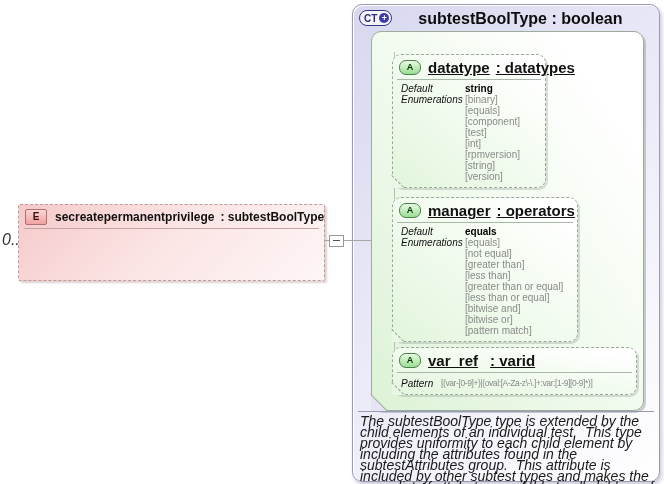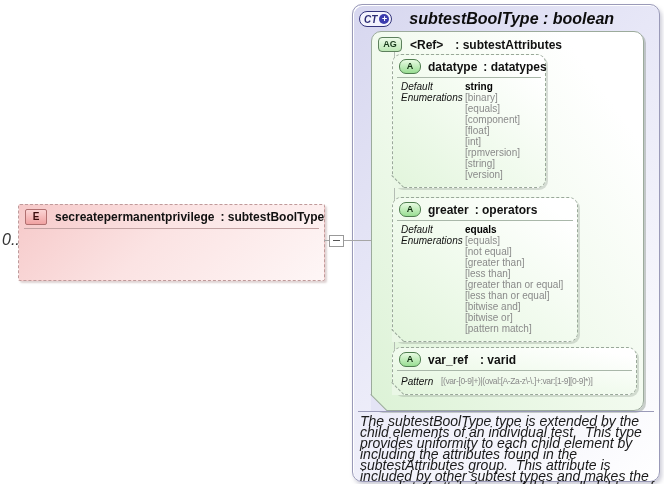--- a/index.html
+++ b/index.html
@@ -42,21 +42,21 @@
     border:1px solid #999;background:#fff;z-index:3;
   }
   .collapse-box .minus{position:absolute;left:3px;top:4px;width:7px;height:1px;background:#555;}
   
   .panel{
     position:absolute;left:352px;top:4px;width:306px;height:476px;
     border:1px solid #9a9ab8;border-radius:10px;
     background:linear-gradient(135deg,#d7d7ef 0%,#e7e7f7 40%,#ffffff 100%);
     box-shadow:2px 3px 4px rgba(110,110,140,.35), inset 1px 1px 0 #ffffff;
   }
-  .panel-header{position:absolute;left:6px;top:5px;display:flex;align-items:center;gap:17px;font-style:italic;}
+  .panel-header{position:absolute;left:6px;top:5px;display:flex;align-items:flex-start;gap:26px;}
   .ct-badge{
     display:flex;align-items:center;gap:2px;height:14px;
     border:1.5px solid #34347c;border-radius:8px;padding:0 2px 0 4px;
     background:#f3f3fd;color:#2d2d74;font-size:10px;font-weight:bold;
   }
   .ct-plus{
     width:10px;height:10px;border-radius:50%;background:#3c3cae;
     color:#fff;font-size:9px;line-height:10px;text-align:center;font-weight:bold;
   }
   .panel-title{font-size:16px;font-weight:bold;color:#0d0d0d;}
@@ -104,21 +104,21 @@
   }
   .attr-datatype{left:20px;top:22px;width:152px;height:132px;}
   .attr-operator{left:20px;top:165px;width:184px;height:143px;}
   .attr-varref{left:20px;top:315px;width:243px;height:46px;}
   .attr-header{display:flex;align-items:center;gap:7px;padding:4px 6px 3px 6px;}
   .a-badge{
     flex:0 0 auto;width:20px;height:13px;border:1px solid #4e7d4e;border-radius:7px;
     background:linear-gradient(#e8fbe2,#99de93);
     font-size:9px;font-weight:bold;color:#0f2d0f;text-align:center;line-height:13px;
   }
-  .attr-name{font-size:12px;font-weight:bold;white-space:nowrap;}
+  .attr-name{font-size:15px;font-weight:bold;white-space:nowrap;text-decoration:underline;}
   .attr-name .type{margin-left:6px;}
   .attr-varref .attr-name .type{margin-left:12px;}
   .attr-sep{border-top:1px solid #a9b7a9;margin:0 4px;}
   .facets{
     display:grid;grid-template-columns:64px auto;
     padding:3px 14px 0 8px;font-size:10px;line-height:11px;align-items:start;
   }
   .facet-label{font-style:italic;color:#111;}
   .facet-default{font-weight:bold;color:#000;white-space:nowrap;}
   .enums span{display:block;color:#8a8a8a;white-space:nowrap;}
@@ -154,26 +154,20 @@
     <div class="ct-badge">
       <span>CT</span>
       <span class="ct-plus">+</span>
     </div>
     <div class="panel-title">subtestBoolType : boolean</div>
   </div>
 
   <div class="ag-box">
     <div class="ag-cut"></div>
     <div class="ag-cutline"></div>
-    <div class="ag-header">
-      <div class="ag-badge">AG</div>
-      <div class="ag-title">
-        <span>&lt;Ref&gt;</span><span class="type">: subtestAttributes</span>
-      </div>
-    </div>
 
     <div class="tree-v"></div>
     <div class="tree-stub stub-1"></div>
     <div class="tree-stub stub-2"></div>
     <div class="tree-stub stub-3"></div>
 
     <div class="attr-box attr-datatype">
       <div class="attr-cut"></div>
       <div class="attr-cutline"></div>
       <div class="attr-header">
@@ -184,36 +178,36 @@
       </div>
       <div class="attr-sep"></div>
       <div class="facets">
         <div class="facet-label">Default</div>
         <div class="facet-default">string</div>
         <div class="facet-label">Enumerations</div>
         <div class="enums">
           <span>[binary]</span>
           <span>[equals]</span>
           <span>[component]</span>
-          <span>[float]</span>
+          <span>[test]</span>
           <span>[int]</span>
           <span>[rpmversion]</span>
           <span>[string]</span>
           <span>[version]</span>
         </div>
       </div>
     </div>
 
     <div class="attr-box attr-operator">
       <div class="attr-cut"></div>
       <div class="attr-cutline"></div>
       <div class="attr-header">
         <div class="a-badge">A</div>
         <div class="attr-name">
-          <span>greater</span><span class="type">: operators</span>
+          <span>manager</span><span class="type">: operators</span>
         </div>
       </div>
       <div class="attr-sep"></div>
       <div class="facets">
         <div class="facet-label">Default</div>
         <div class="facet-default">equals</div>
         <div class="facet-label">Enumerations</div>
         <div class="enums">
           <span>[equals]</span>
           <span>[not equal]</span>

